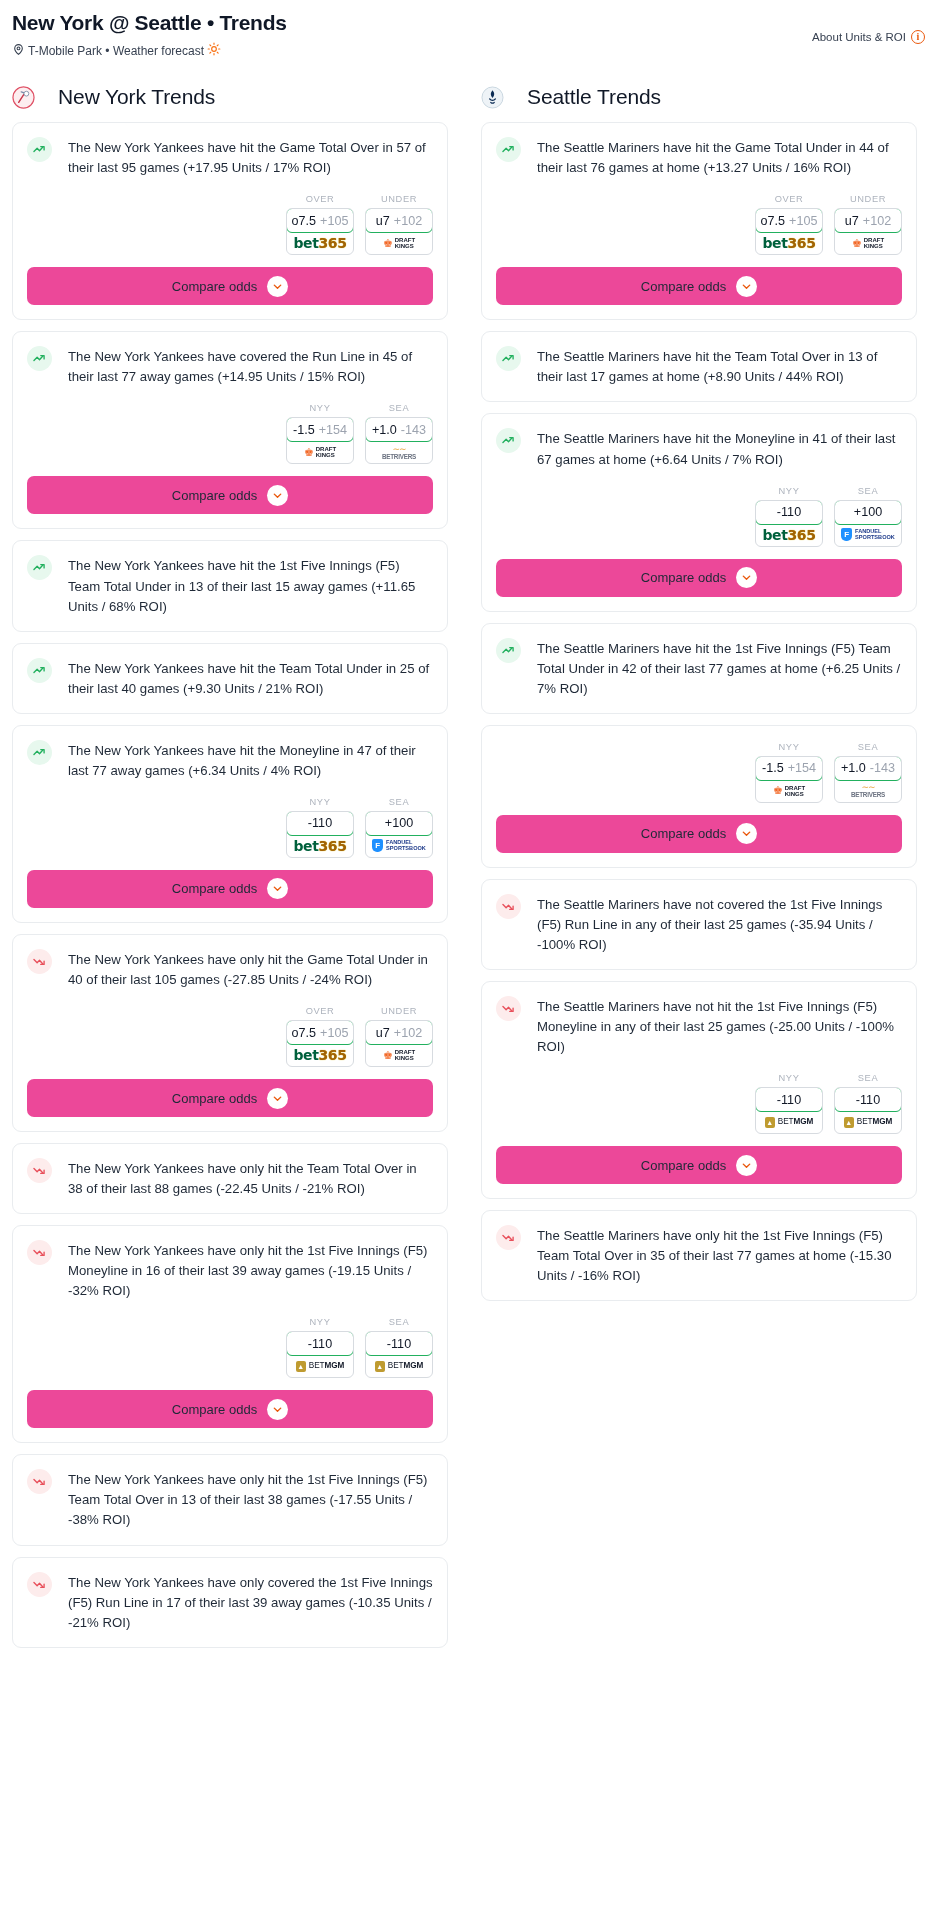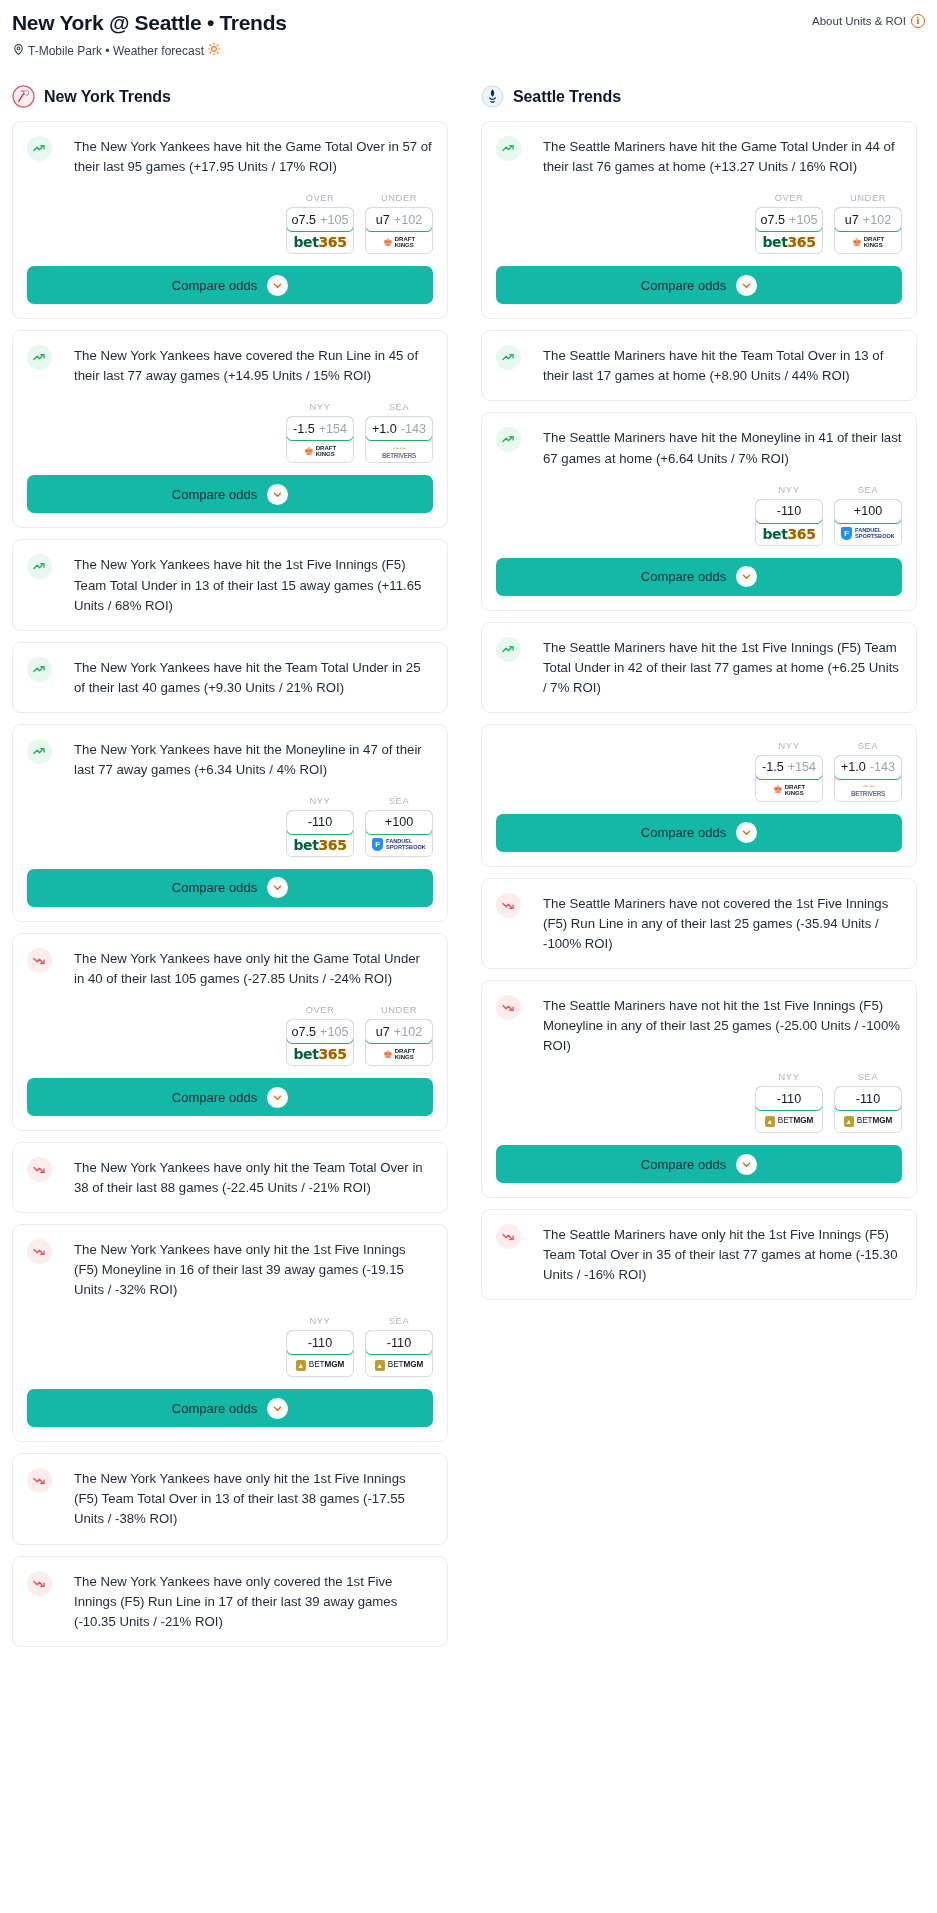--- a/index.html
+++ b/index.html
@@ -24,21 +24,21 @@
     letter-spacing: -0.3px;
     color: #101827;
     line-height: 1.2;
   }
   .about-link {
     display: flex;
     align-items: center;
     gap: 5px;
     font-size: 11.5px;
     color: #374151;
-    margin-top: 4px;
+    margin-top: 20px;
     cursor: pointer;
     white-space: nowrap;
   }
   .info-circle {
     width: 14px; height: 14px;
     border: 1.4px solid #ea580c;
     border-radius: 50%;
     color: #ea580c;
     font-size: 10px;
     font-weight: bold;
@@ -72,35 +72,36 @@
     margin-bottom: 13px;
   }
   .team-logo {
     width: 23px; height: 23px;
     border-radius: 50%;
     display: flex; align-items: center; justify-content: center;
     font-size: 12px;
     overflow: hidden;
   }
   .col-head-title {
-    font-size: 16px;
-    font-weight: bold;
+    font-size: 21px;
+    font-weight: normal;
     color: #101827;
     letter-spacing: -0.1px;
+    margin-left: 14px;
   }
 
   
   .card {
     border: 1px solid #e9ecef;
     border-radius: 9px;
     background: #fff;
     margin-bottom: 11px;
     overflow: hidden;
   }
-  .card-body { padding: 13px 14px 0 14px; display: flex; gap: 22px; }
+  .card-body { padding: 13px 14px 0 14px; display: flex; gap: 16px; }
   .card-body.no-odds { padding-bottom: 14px; }
   .trend-icon {
     width: 25px; height: 25px;
     border-radius: 50%;
     flex: 0 0 25px;
     display: flex; align-items: center; justify-content: center;
     margin-top: 1px;
   }
   .trend-icon.up { background: #e7f8ee; }
   .trend-icon.down { background: #fdecec; }
@@ -181,21 +182,21 @@
     font-size:7px;color:#fff;
   }
   .mgm-text { font-size: 8.2px; color: #111827; letter-spacing: -0.1px; }
   .mgm-text b { font-weight: bold; }
   .book-br { display:flex; align-items:center; flex-direction: column; }
   .br-top { color: #e8a33d; font-size: 9px; line-height: 0.9; letter-spacing: -1px;}
   .br-text { font-size: 6.3px; font-weight: bold; color: #6b7280; letter-spacing: -0.2px; }
 
   
   .compare {
-    background: #14b8a6;
+    background: #ec4899;
     margin: 0 14px 14px 14px;
     border-radius: 7px;
     height: 38px;
     display: flex; align-items: center; justify-content: center;
     gap: 10px;
     cursor: pointer;
   }
   .compare-label { font-size: 13px; color: #1f2937; }
   .chev-circle {
     width: 21px; height: 21px; border-radius: 50%;

